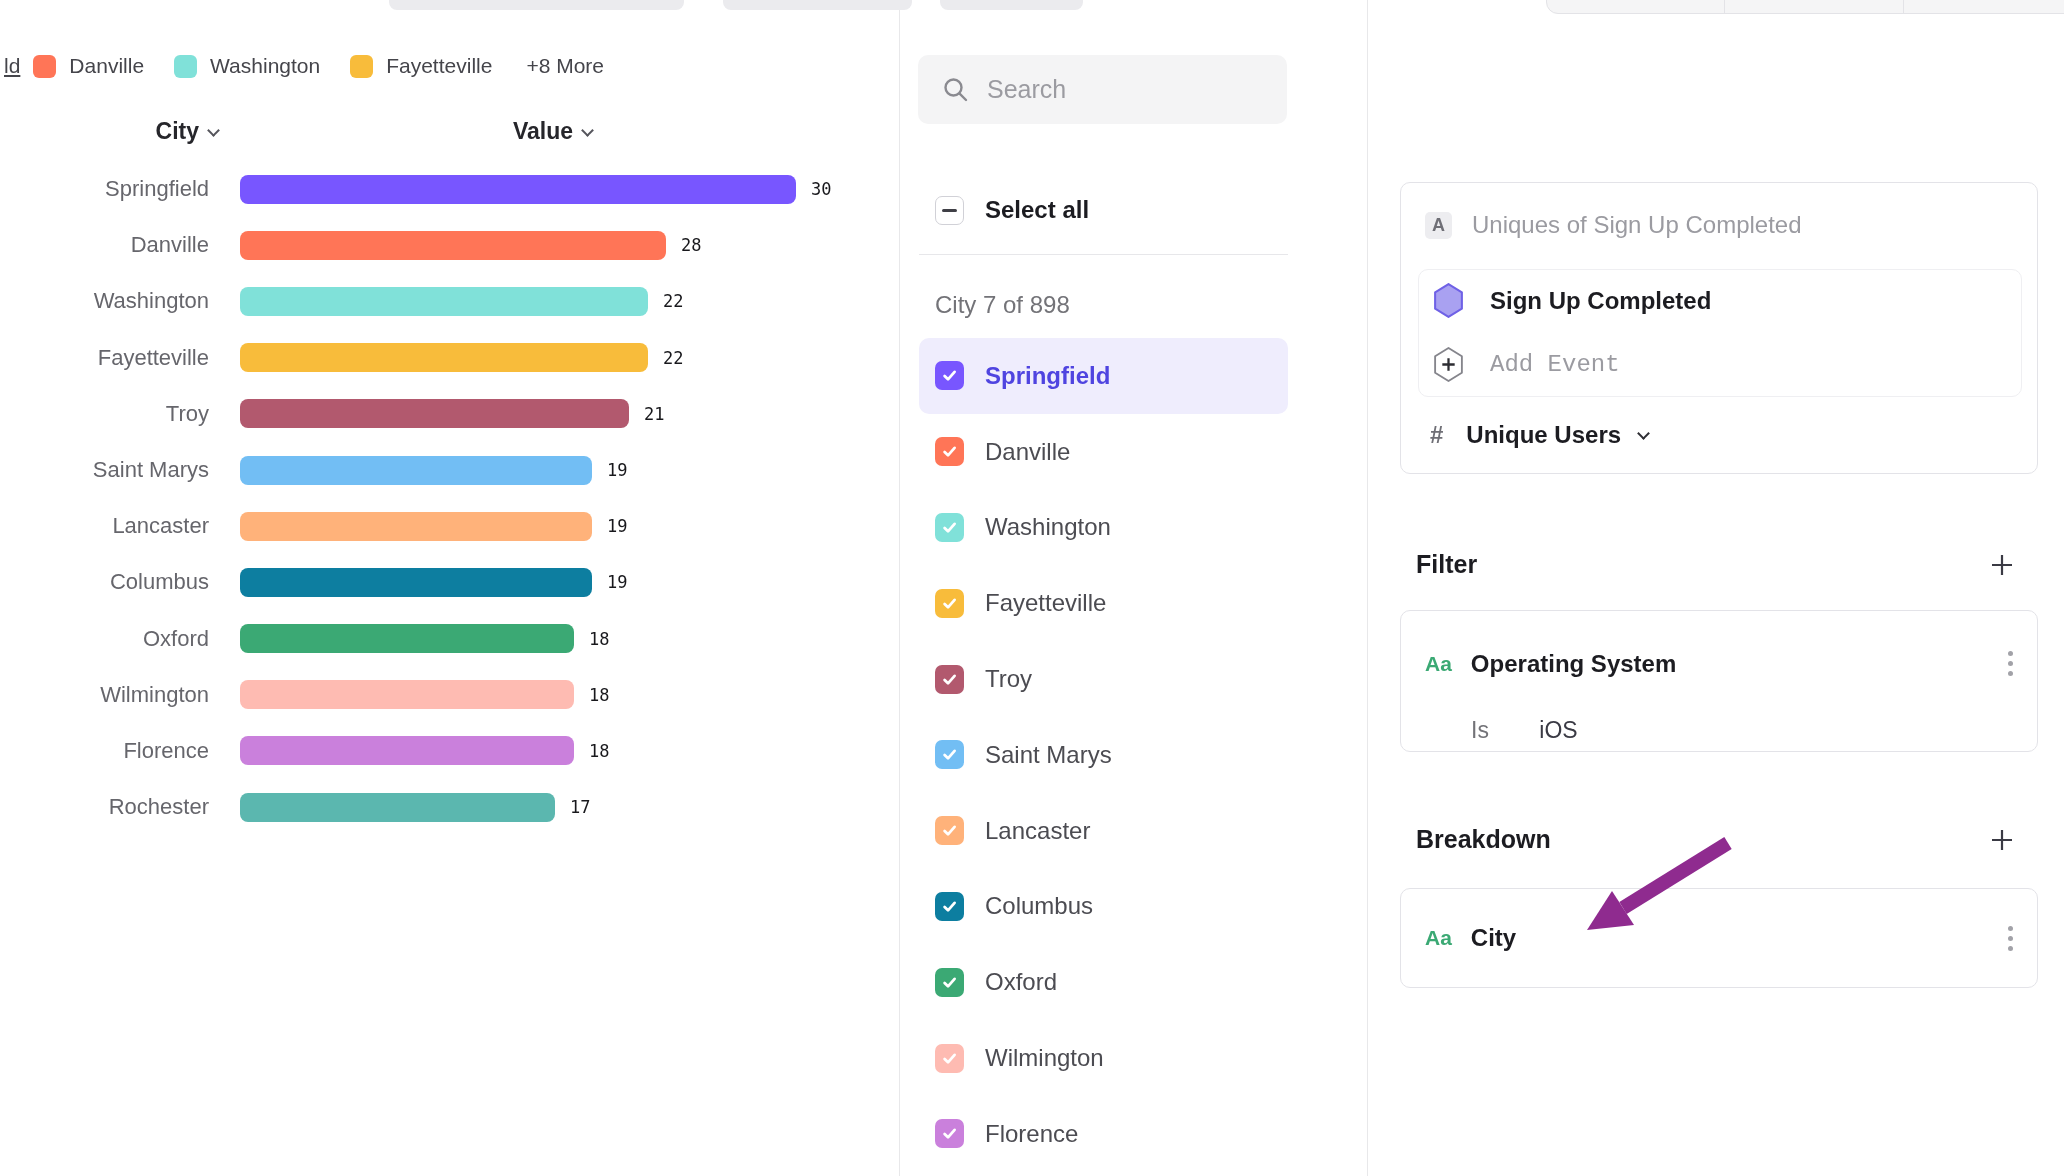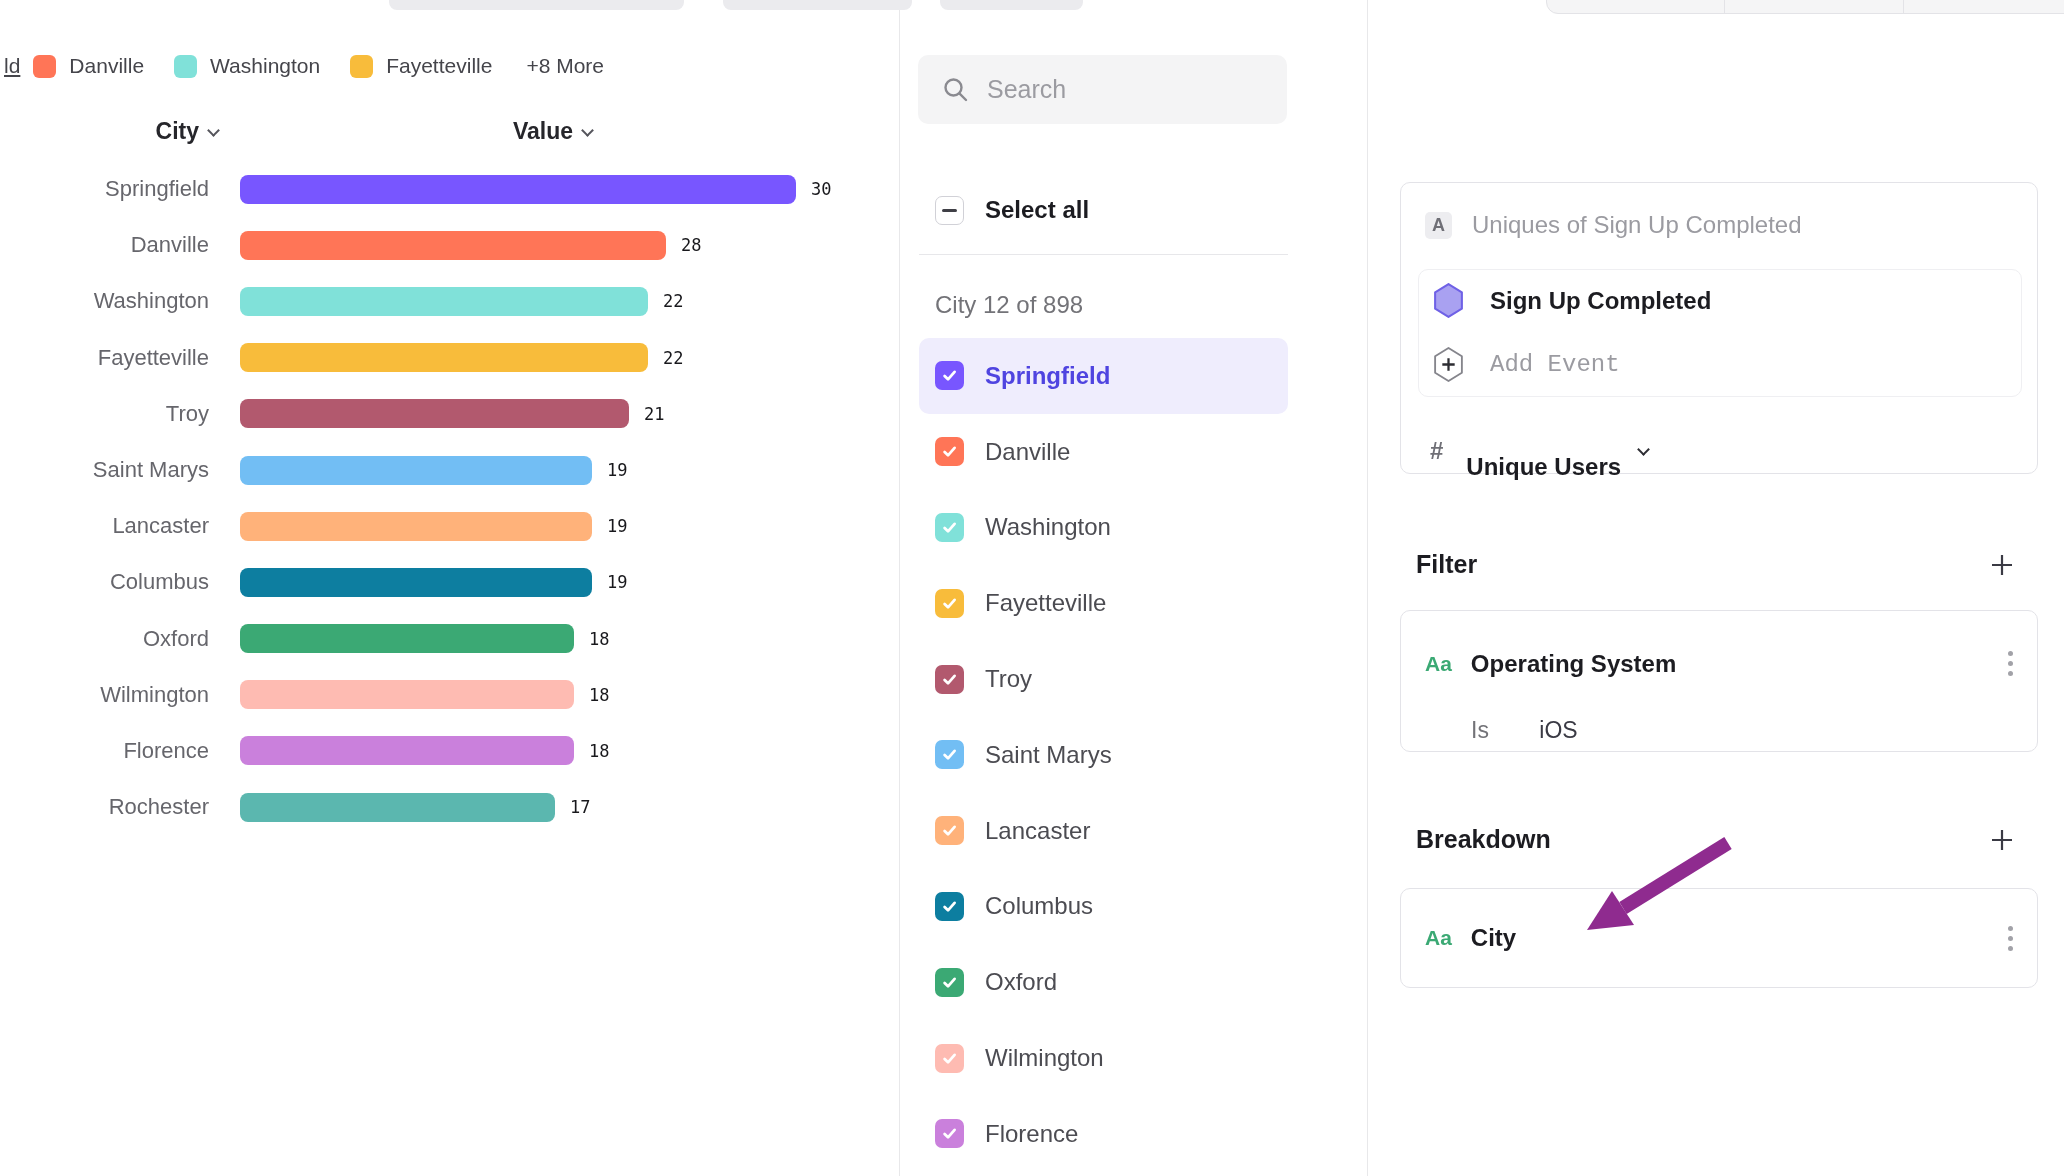--- a/index.html
+++ b/index.html
@@ -74,21 +74,21 @@
   .badge-a { width:27px; height:27px; background:#ededf0; border-radius:5px; color:#6f6f76; font-weight:700;
              font-size:18px; display:flex; align-items:center; justify-content:center; }
   .m-summary { margin-left:20px; font-size:24px; color:#9b9ba1; }
   .inner-card { position:absolute; left:17px; top:86px; width:604px; height:128px;
                 border:1px solid #efeff2; border-radius:10px; }
   .ev-row { position:absolute; left:14px; display:flex; align-items:center; cursor:pointer; }
   .ev-row .ev-label { margin-left:26px; font-size:24px; font-weight:700; color:#1c1c21; }
   .ev-row .ev-label.muted { font-weight:400; color:#9b9ba1;font-family:Liberation Mono, monospace; }
   .measure-row { position:absolute; left:29px; top:238px; display:flex; align-items:center; cursor:pointer; }
   .hash { font-size:24px; font-weight:700; color:#6f6f76; }
-  .measure-label { margin-left:23px; font-size:24px; font-weight:700; color:#1c1c21;margin-top:32px; }
+  .measure-label { margin-left:23px; font-size:24px; font-weight:700; color:#1c1c21; }
   .measure-row .chev { border-color:#2e2e34; margin-left:18px; }
 
   .prop-row { display:flex; align-items:center; }
   .badge-aa { font-size:21px; font-weight:700; color:#3ba974; }
   .prop-label { margin-left:19px; font-size:24px; font-weight:600; color:#1c1c21; }
   .kebab { display:flex; flex-direction:column; gap:5px; padding:4px; cursor:pointer; }
   .kebab i { width:5px; height:5px; border-radius:50%; background:#a2a2a8; }
   .op-row { position:absolute; left:70px; top:106px; font-size:23px; }
   .op { color:#737378; cursor:pointer; }
   .opval { margin-left:44px; color:#3a3a44; font-weight:500; cursor:pointer; }
@@ -205,21 +205,21 @@
   </div>
 
   <div class="select-all">
     <span class="cb-outline">
       <span class="cb-minus"></span>
     </span>
     <span class="sa-label">Select all</span>
   </div>
 
   <div class="mid-divider"></div>
-  <div class="list-header">City 12 of 898</div>
+  <div class="list-header">City 7 of 898</div>
   <div class="city-list">
       <div class="city-item hl">
     <span class="cb" style="background: rgb(120, 86, 255);">
       <svg width="17" height="17" viewBox="0 0 16 16">
         <path d="M3.4 8.4 L6.6 11.6 L12.8 4.6" fill="none" stroke="#fff" stroke-width="2.6" stroke-linecap="round" stroke-linejoin="round"></path>
       </svg>
     </span>
     <span class="ci-label">Springfield</span>
   </div>
       <div class="city-item">

